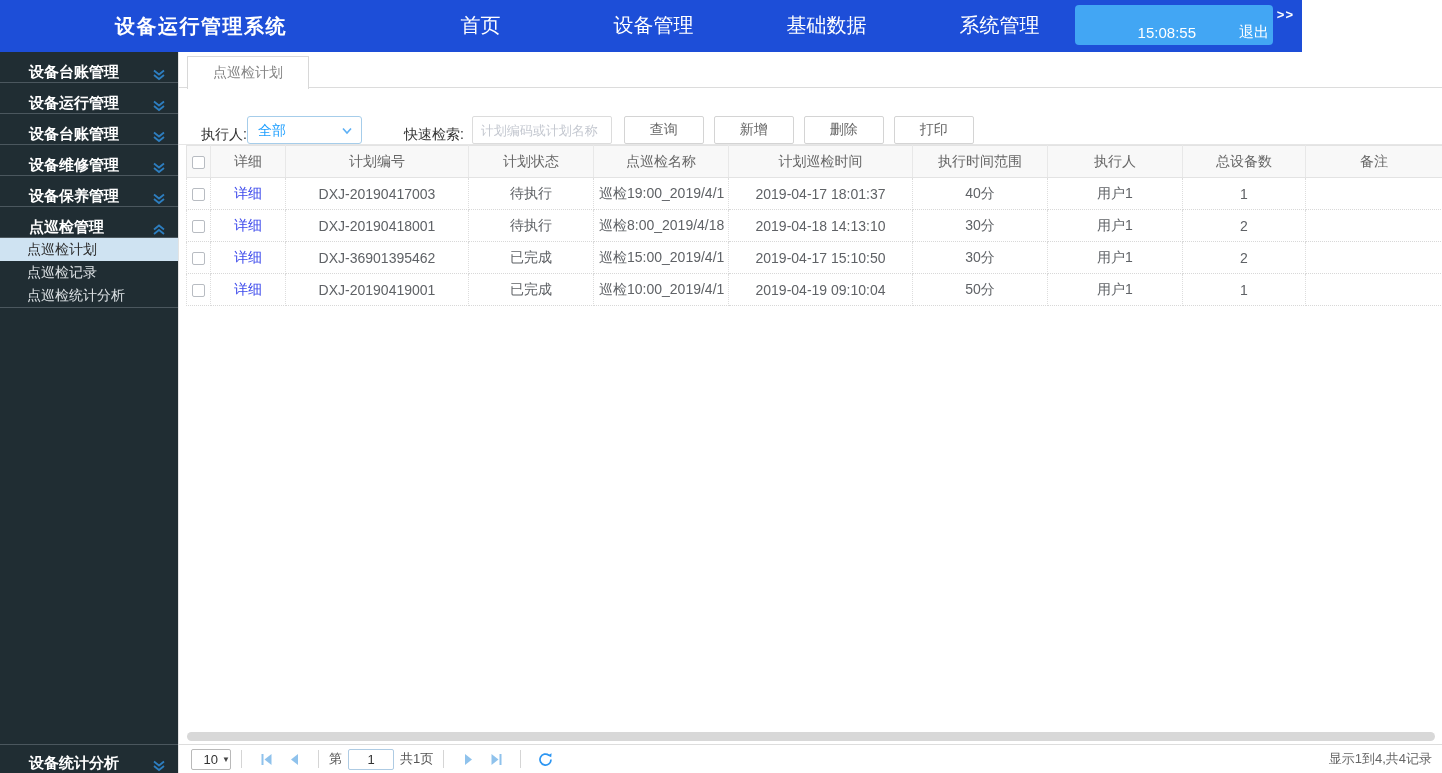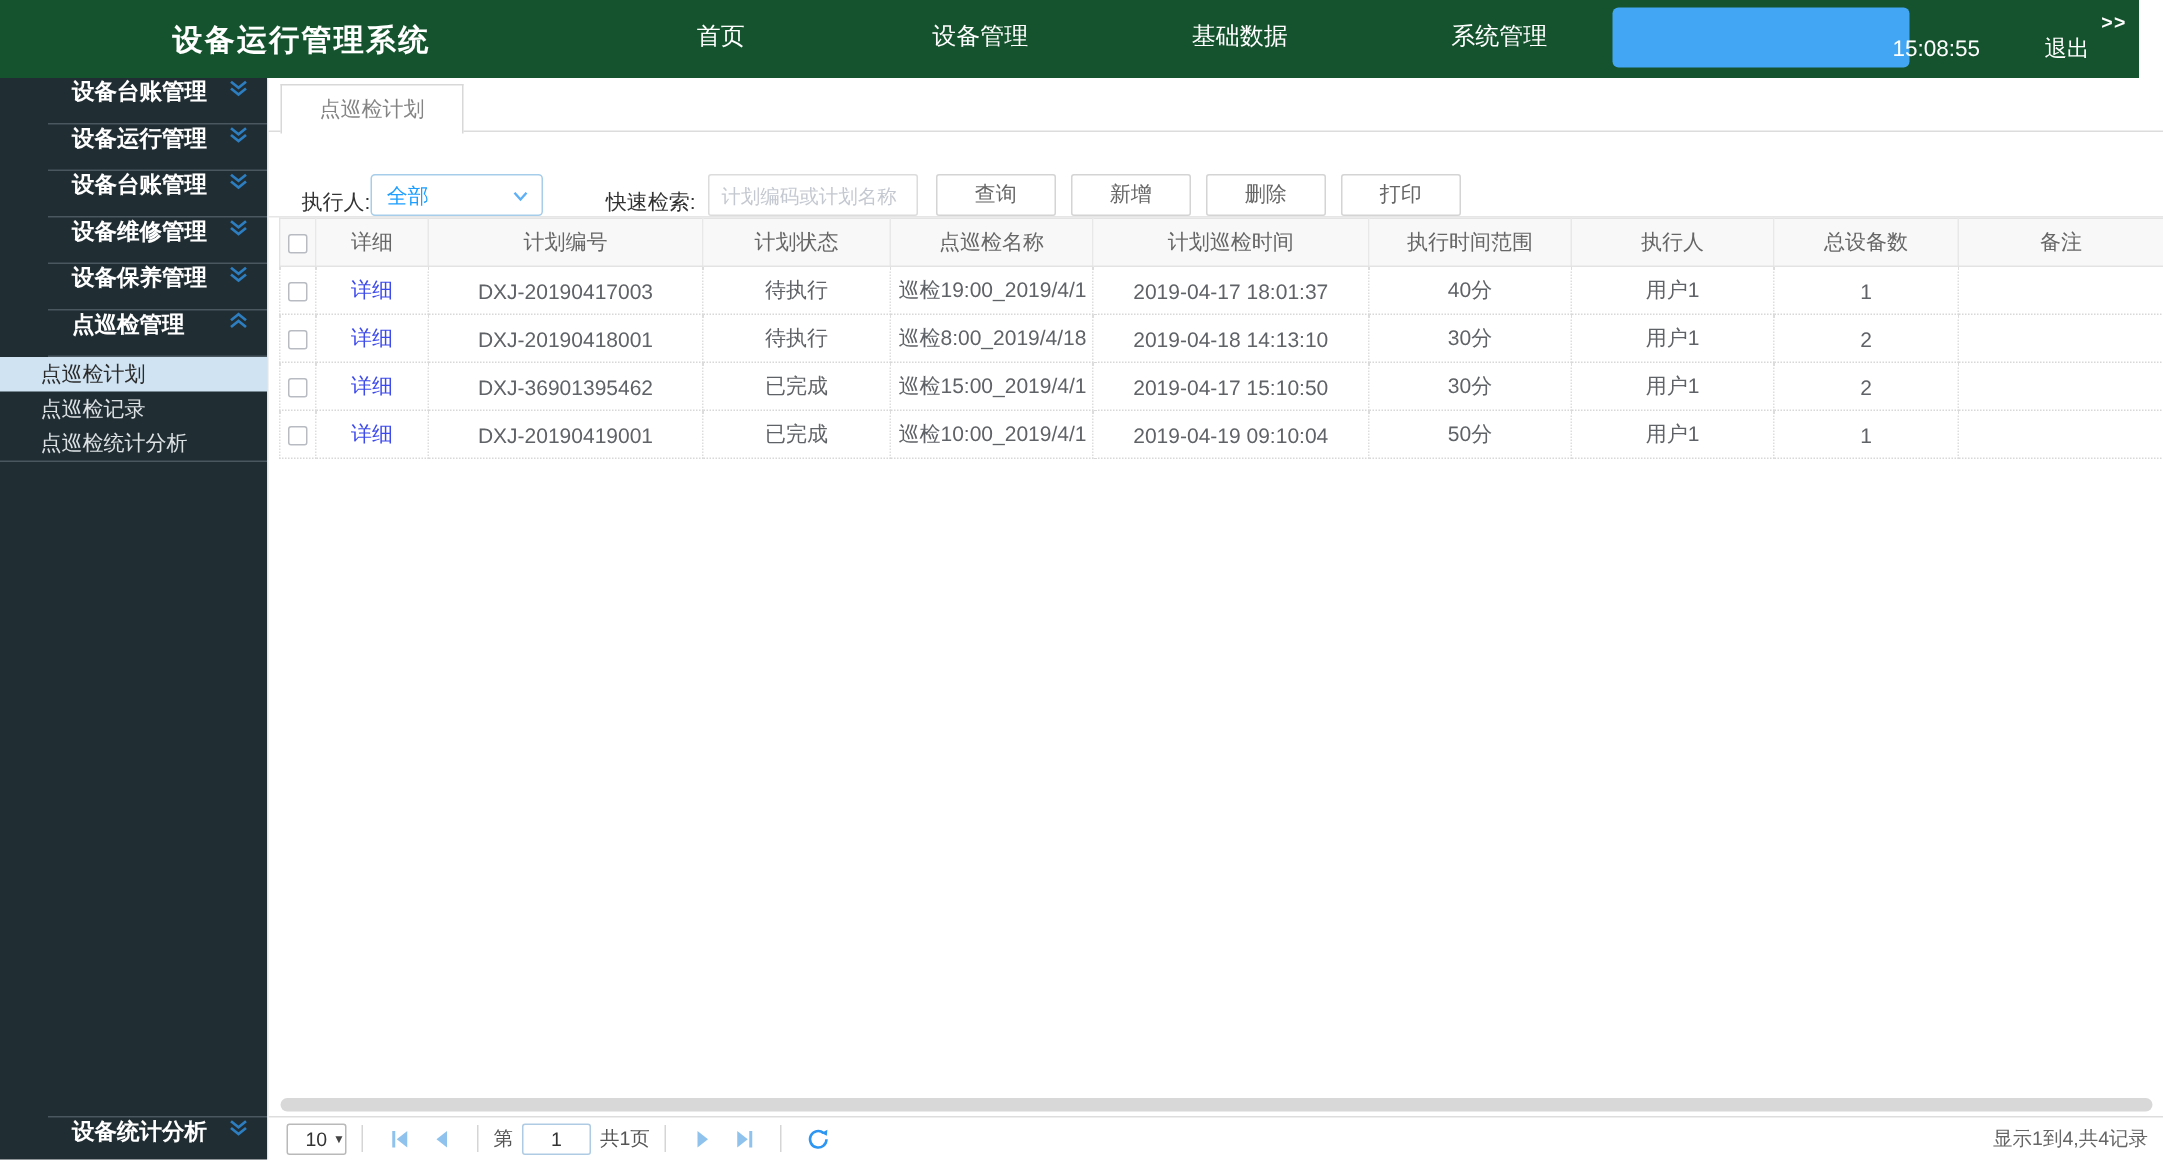--- a/index.html
+++ b/index.html
@@ -1,32 +1,32 @@
 <!DOCTYPE html>
 <html><head>
 <meta charset="utf-8">
 <style>
   * { margin:0; padding:0; box-sizing:border-box; }
   html,body { width:1442px; height:773px; overflow:hidden; background:#fff;
     font-family:"Liberation Sans","DejaVu Sans",sans-serif; }
 
   
-  .header { position:absolute; top:0; left:0; width:1426px; height:52px; background:#14532d; z-index:5; }
+  .header { position:absolute; top:0; left:0; width:1302px; height:52px; background:#1d4ed8; z-index:5; }
   .hdr-title { position:absolute; left:115px; top:13px; font-size:20px; font-weight:bold; color:#fff; letter-spacing:1.5px; }
   .hdr-nav { position:absolute; left:394px; top:0; height:52px; display:flex; }
-  .hdr-nav-item { width:173px; text-align:center; line-height:50px; color:#fff; font-size:16px; cursor:pointer; }
+  .hdr-nav-item { width:173px; text-align:center; line-height:50px; color:#fff; font-size:20px; cursor:pointer; }
   .hdr-panel { position:absolute; left:1075px; top:5px; width:198px; height:40px; background:#42a6f4; border-radius:4px; }
   .hdr-time { position:absolute; right:106px; top:24px; color:#fff; font-size:15px; }
   .hdr-logout { position:absolute; right:33px; top:23px; color:#fff; font-size:15px; cursor:pointer; }
   .hdr-collapse { position:absolute; right:8px; top:7px; color:#fff; font-size:13px; font-weight:bold; letter-spacing:1px; cursor:pointer; }
 
   
   .sidebar { position:absolute; top:52px; left:0; width:178px; height:721px; background:#202d33; }
-  .menu-group { height:31px; padding:0 12px 0 16px; display:flex; align-items:flex-start; justify-content:space-between;
-    color:#fff; font-size:15px; font-weight:bold; border-bottom:1px solid #4b575e; cursor:pointer;margin-left:32px; }
+  .menu-group { height:31px; padding:0 12px 0 29px; display:flex; align-items:flex-end; justify-content:space-between;
+    color:#fff; font-size:15px; font-weight:bold; border-bottom:1px solid #4b575e; cursor:pointer; }
   .submenu { border-bottom:1px solid #4b575e; }
   .submenu-item { height:23px; line-height:23px; padding-left:27px; color:#dde2e5; font-size:14px; cursor:pointer; }
   .submenu-item.selected { background:#cfe3f2; color:#2b2b2b; }
   .menu-group.bottom { position:absolute; bottom:0; left:0; right:0; border-bottom:none; border-top:1px solid #4b575e; height:29px; }
   .chev { flex:0 0 auto; }
 
   
   .content { position:absolute; top:52px; left:178px; width:1264px; height:721px; background:#fff; border-left:1px solid #e3e3e3; }
 
   .tabstrip { position:relative; height:36px; border-bottom:1px solid #dcdcdc; background:#fff; }

